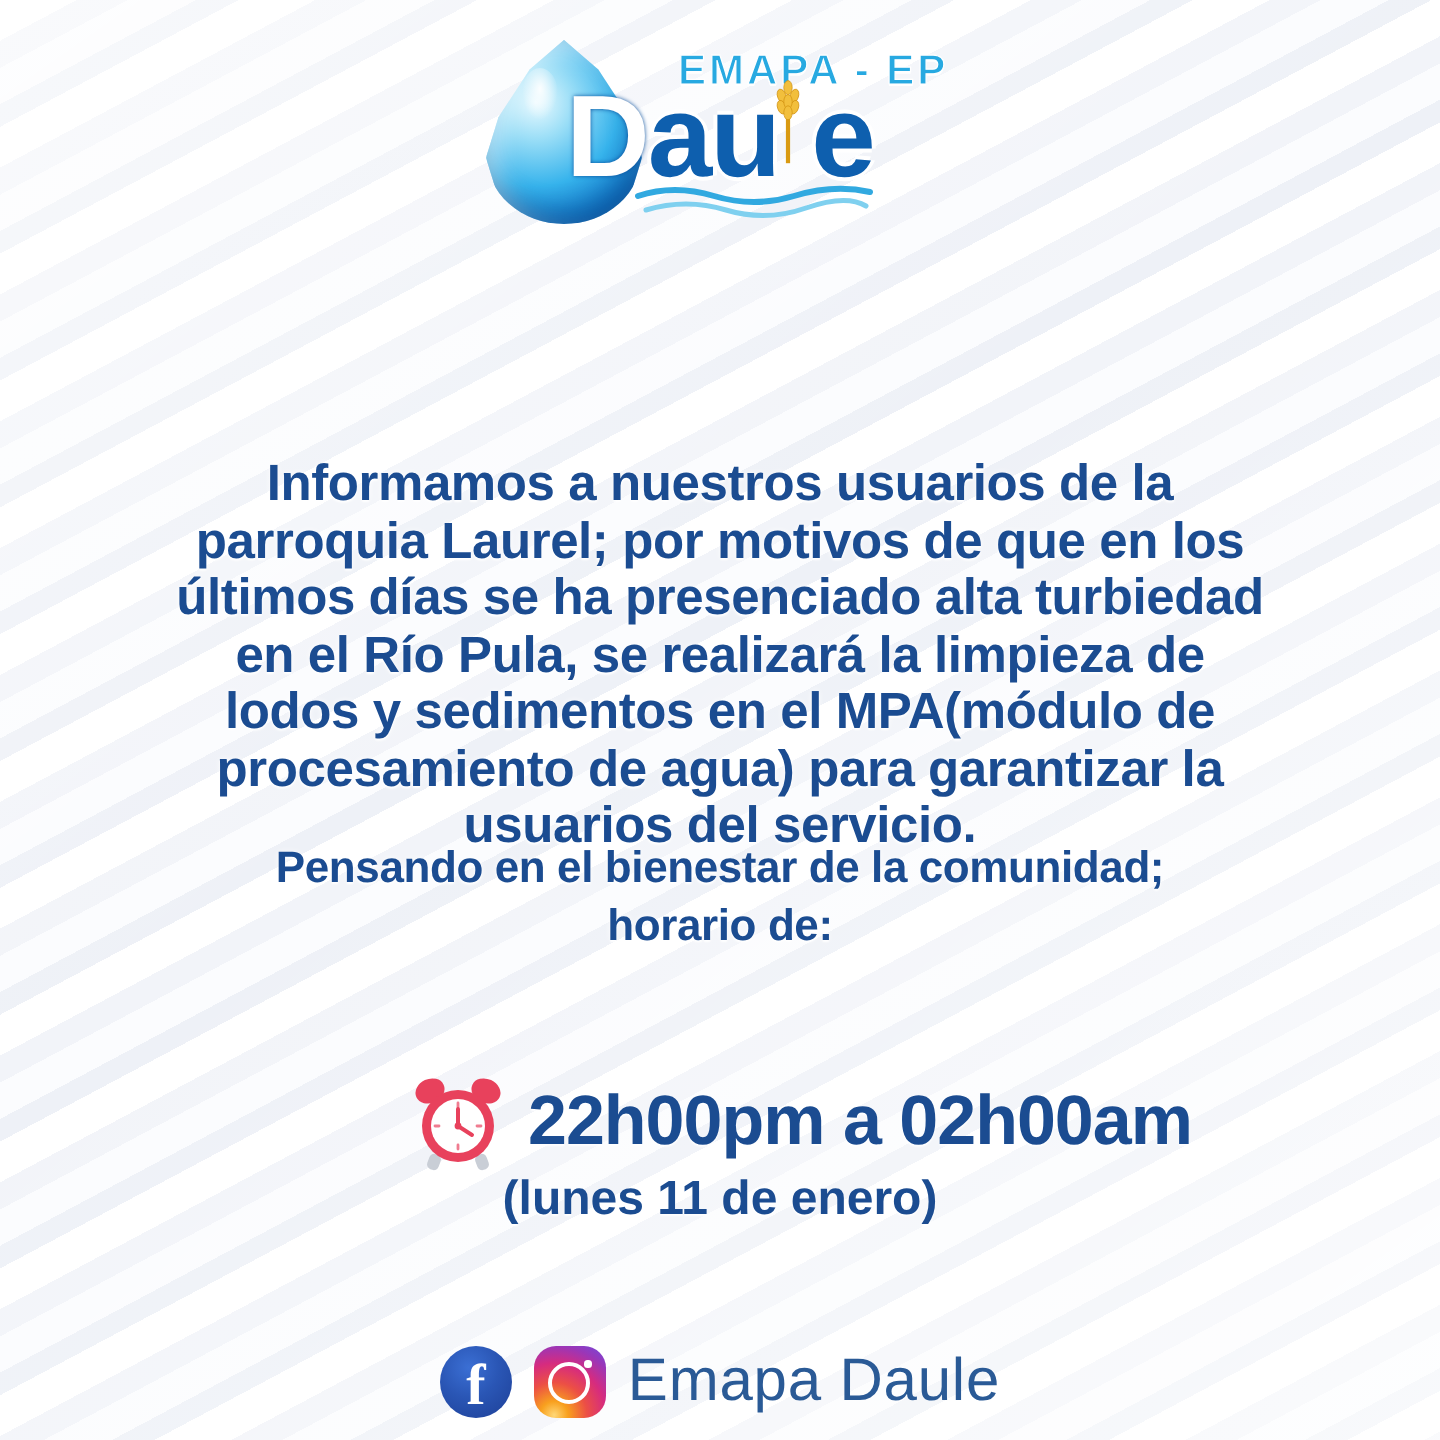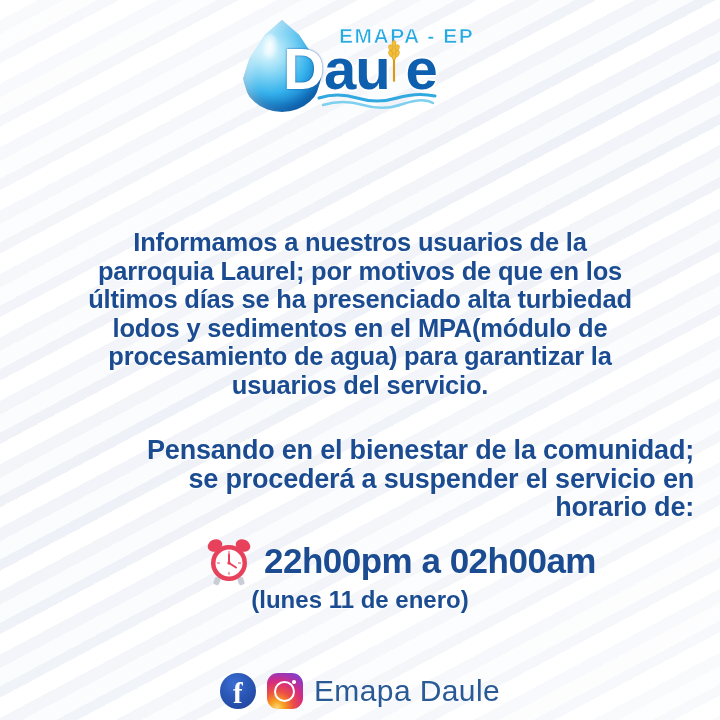--- a/index.html
+++ b/index.html
@@ -90,21 +90,21 @@
 
   
   .body-text{
     position:absolute;left:26px;width:668px;text-align:center;z-index:4;
     color:#1b4c91;
     font-family:"Liberation Sans", sans-serif;
     font-weight:bold;
     text-shadow:0 1px 1px rgba(255,255,255,.95), 0 0 3px rgba(255,255,255,.8);
   }
   #para1{top:228px;font-size:25.5px;line-height:28.5px;letter-spacing:-0.2px;}
-  #para2{top:436px;font-size:27px;line-height:28.5px;letter-spacing:-0.2px;text-align:right;}
+  #para2{top:420px;font-size:22px;line-height:28.5px;letter-spacing:-0.2px;}
 
   .time-row{
     position:absolute;left:0;top:536px;width:720px;z-index:4;
     display:flex;align-items:center;justify-content:center;gap:12px;margin-left:41px;
   }
   .clock{width:46px;height:50px;flex:0 0 auto;}
   .time-text{
     font-size:35px;font-weight:bold;color:#1b4c91;
     font-family:"Liberation Sans", sans-serif;letter-spacing:-0.5px;
     text-shadow:0 1px 1px rgba(255,255,255,.95);
@@ -174,28 +174,28 @@
         <path d="M6 13 Q26 7 46 13 T86 12 T116 11" stroke="#7fd0ef" stroke-width="2.5" fill="none" stroke-linecap="round"></path>
       </svg>
     </div>
   </div>
 
 
   <div class="body-text" id="para1">
       <div>Informamos a nuestros usuarios de la</div>
       <div>parroquia Laurel; por motivos de que en los</div>
       <div>últimos días se ha presenciado alta turbiedad</div>
+      <div>en el Río Pula, se realizará la limpieza de</div>
       <div>lodos y sedimentos en el MPA(módulo de</div>
       <div>procesamiento de agua) para garantizar la</div>
       <div>usuarios del servicio.</div>
     </div>
 
   <div class="body-text" id="para2">
       <div>Pensando en el bienestar de la comunidad;</div>
-      <div>se procederá a suspender el servicio en</div>
       <div>horario de:</div>
     </div>
 
   <div class="time-row">
     <svg class="clock" viewBox="0 0 46 50">
       <ellipse cx="9" cy="9.5" rx="7.5" ry="6" fill="#e8415c" transform="rotate(-25 9 9.5)"></ellipse>
       <ellipse cx="37" cy="9.5" rx="7.5" ry="6" fill="#e8415c" transform="rotate(25 37 9.5)"></ellipse>
       <rect x="8" y="41" width="6" height="8" rx="2.5" fill="#c9ced6" transform="rotate(20 11 45)"></rect>
       <rect x="32" y="41" width="6" height="8" rx="2.5" fill="#c9ced6" transform="rotate(-20 35 45)"></rect>
       <circle cx="23" cy="27" r="18" fill="#e8415c"></circle>

